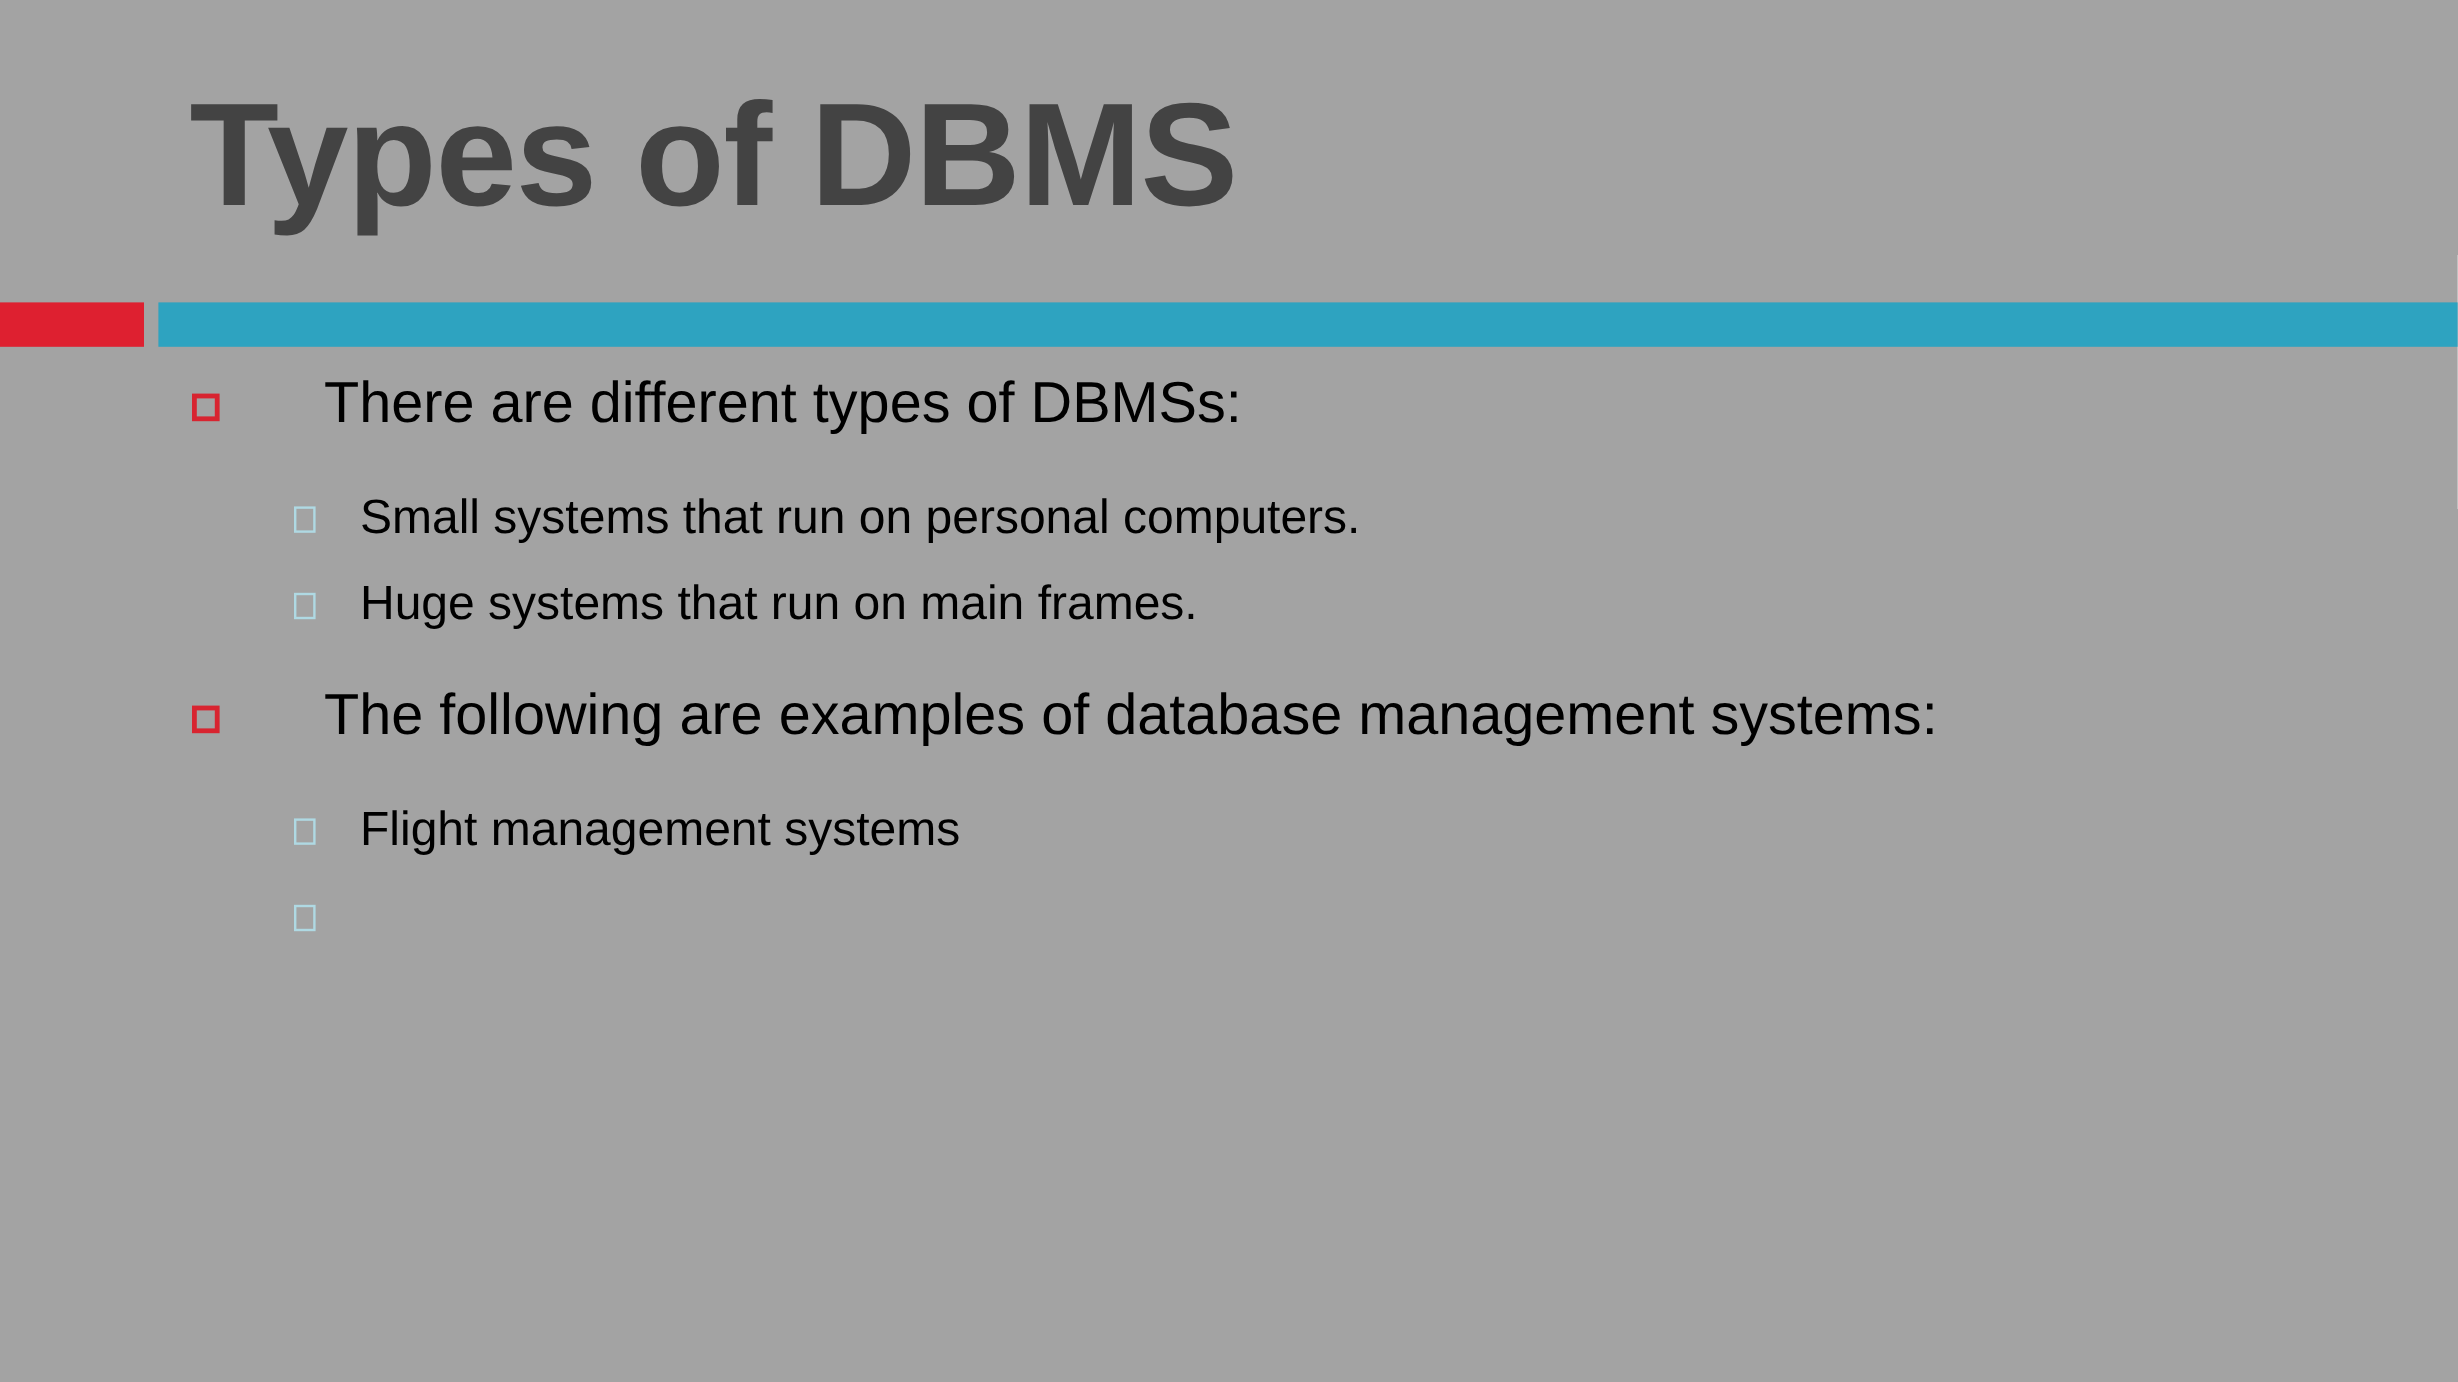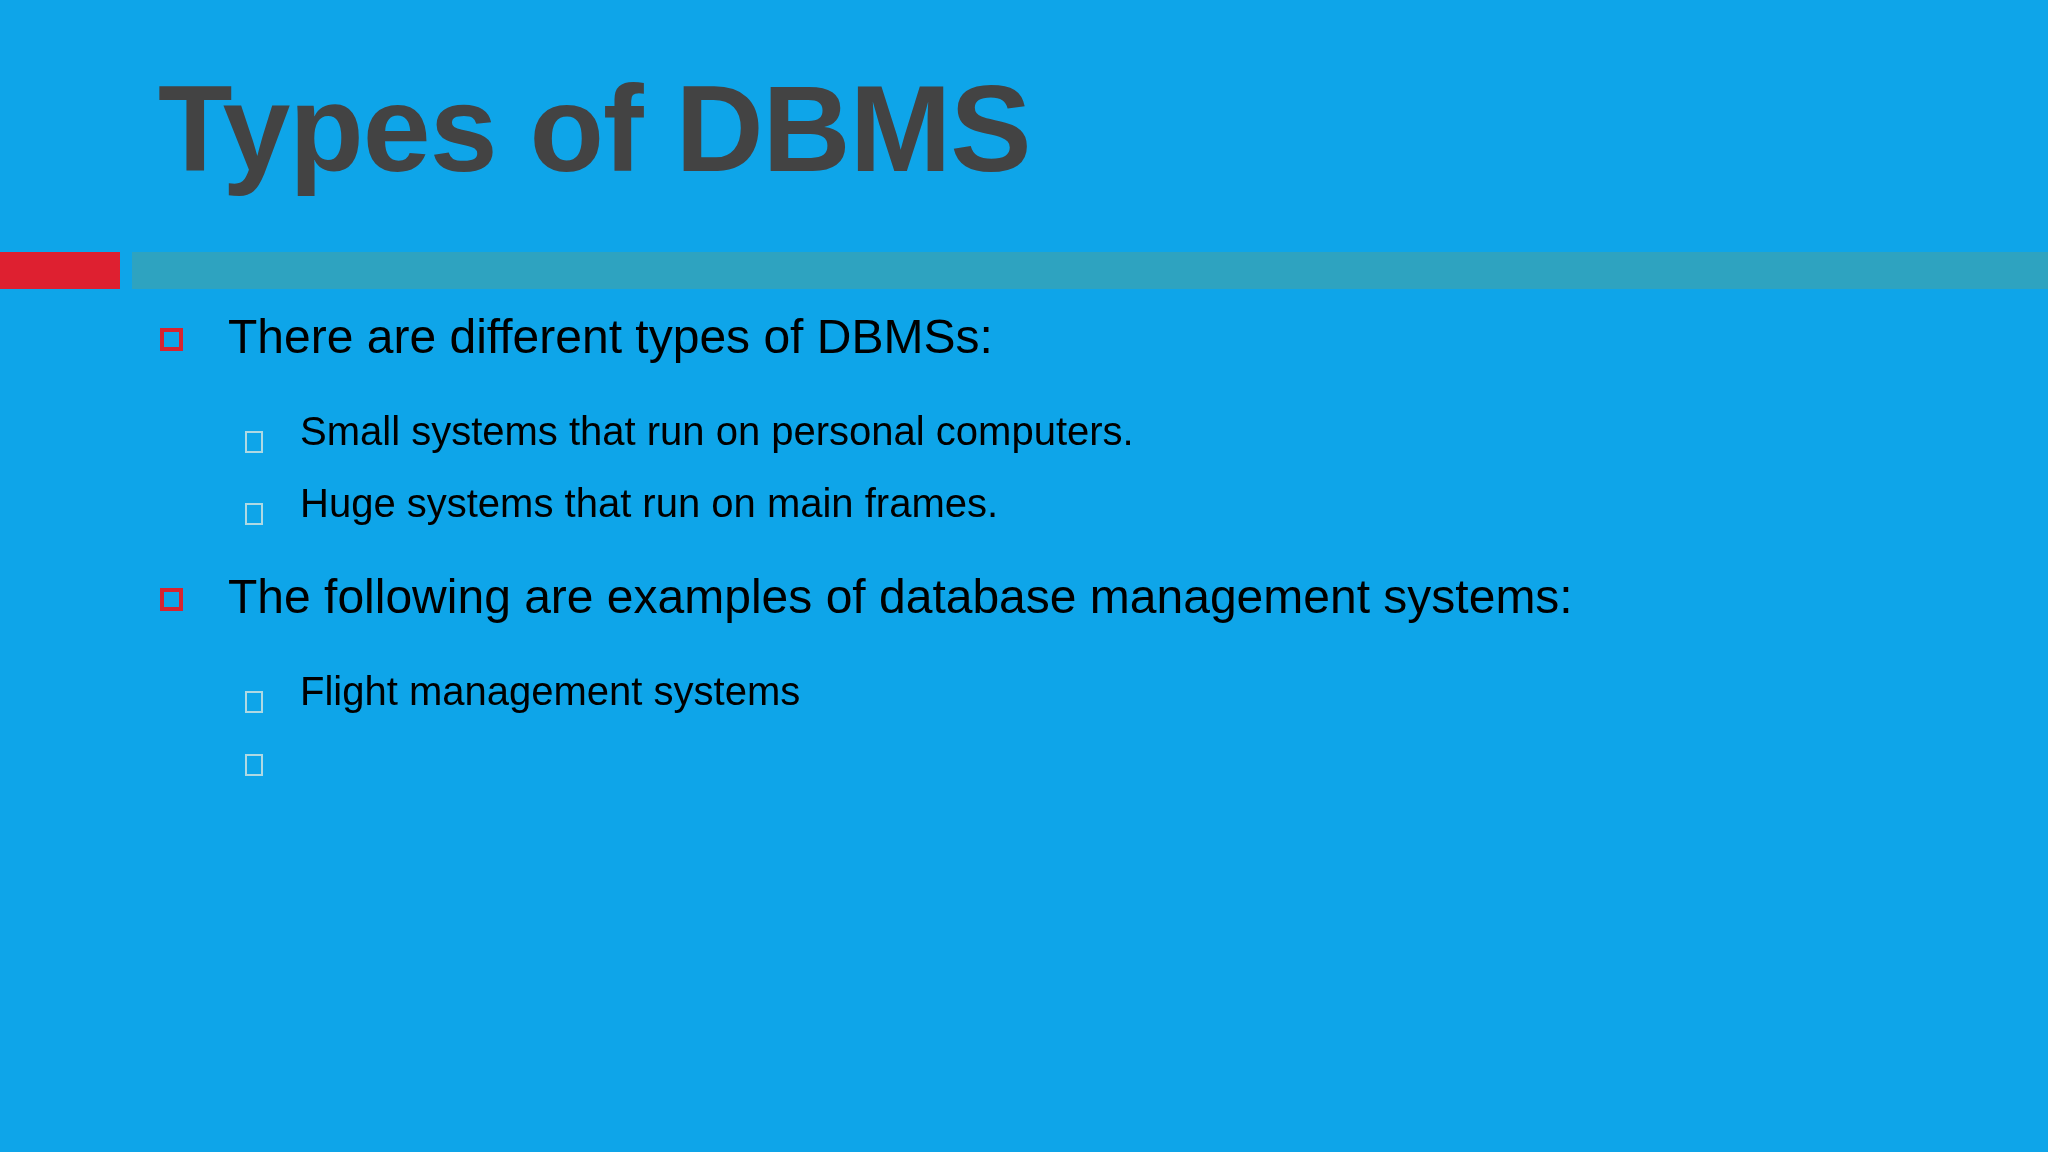--- a/index.html
+++ b/index.html
@@ -12,21 +12,21 @@
     height: 1152px;
     overflow: hidden;
     font-family: "Liberation Sans", sans-serif;
     -webkit-font-smoothing: antialiased;
   }
 
   .slide {
     position: relative;
     width: 2048px;
     height: 1152px;
-    background: #0ea5e9;
+    background: #a3a3a3;
   }
 
   
   .title-area {
     position: absolute;
     left: 0;
     top: 0;
     width: 2048px;
     height: 250px;
   }
@@ -71,20 +71,21 @@
   .bullet-row {
     position: relative;
     display: flex;
     align-items: flex-start;
   }
 
   
   .lvl1 {
     padding-left: 160px;
     margin-bottom: 10px;
+    gap: 42px;
   }
   .lvl1 .marker {
     flex: 0 0 auto;
     width: 23px;
     height: 23px;
     border: 4px solid #D82430;
     box-sizing: border-box;
     background: transparent;
     margin-top: 28px;
     margin-right: 45px;
@@ -93,21 +94,20 @@
     font-size: 48px;
     line-height: 74px;
     color: #000000;
     white-space: nowrap;
   }
 
   
   .lvl2 {
     padding-left: 245px;
     margin-bottom: 10px;
-    align-items: center;
   }
   .lvl2 .marker {
     flex: 0 0 auto;
     width: 18px;
     height: 22px;
     border: 2px solid #AFD9E3;
     box-sizing: border-box;
     background: transparent;
     margin-top: 22px;
     margin-right: 37px;

